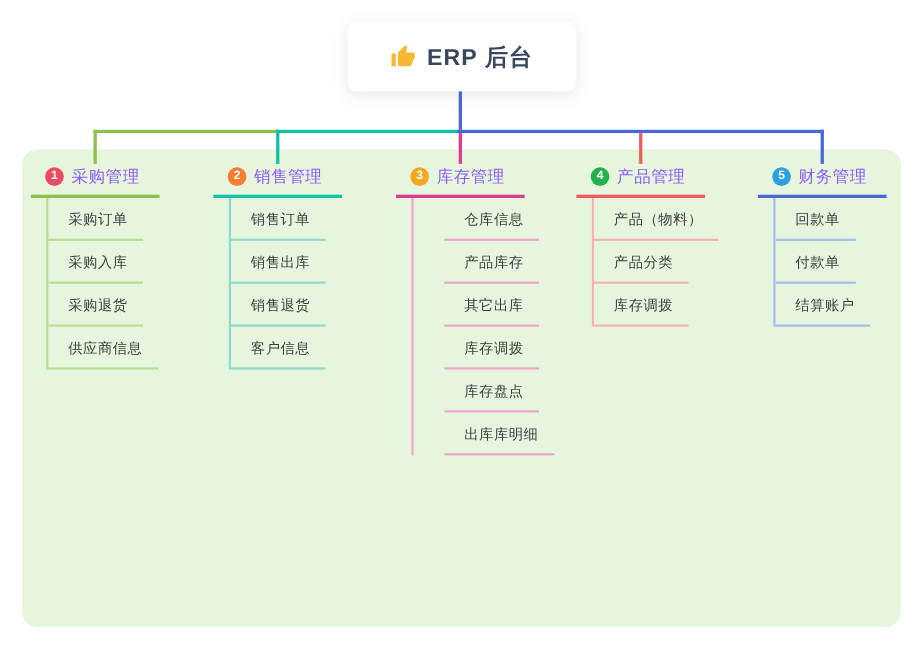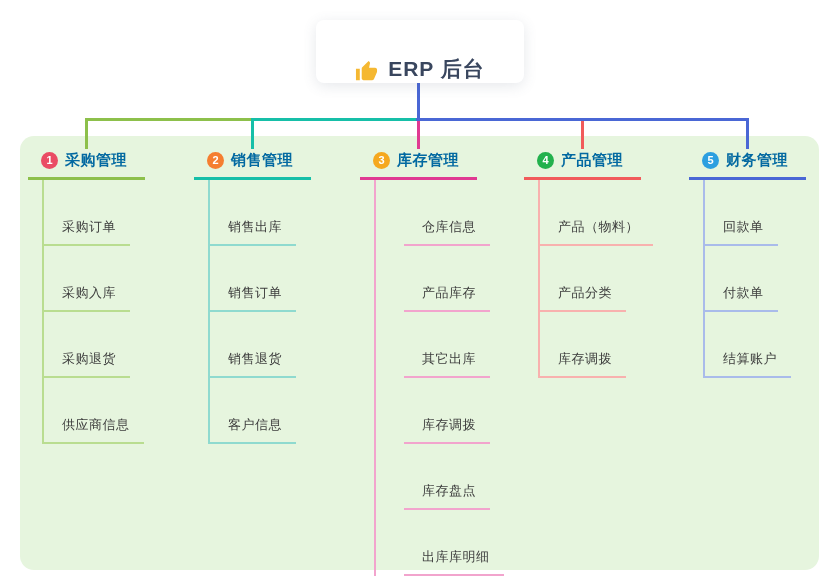--- a/index.html
+++ b/index.html
@@ -7,21 +7,21 @@
   #canvas{position:relative;width:839px;height:588px;background:#ffffff;overflow:hidden;}
 
   
   .panel{position:absolute;left:20px;top:136px;width:799px;height:434px;
          background:#e6f5de;border-radius:14px;}
 
   
   .root-node{position:absolute;left:316px;top:20px;width:208px;height:63px;
              background:#ffffff;border-radius:8px;
              box-shadow:0 3px 14px rgba(80,90,110,.14);
-             display:flex;align-items:flex-end;justify-content:center;gap:10px;}
+             display:flex;align-items:center;justify-content:center;gap:10px;}
   .root-label{font-size:21px;font-weight:600;color:#39465e;letter-spacing:1px;}
 
   
   .hline,.vline{position:absolute;}
   .hline{height:3px;top:118px;}
   .vline{width:3px;}
   .seg-green{left:85px;width:168px;background:#8dc04b;}
   .seg-teal{left:251px;width:168px;background:#16bfa8;}
   .seg-blue{left:416px;width:333px;background:#4a67d5;}
   .root-line{left:417px;top:83px;height:35px;background:#4a67d5;}
@@ -29,24 +29,24 @@
   .drop-teal{left:251px;top:118px;height:31px;background:#16bfa8;}
   .drop-magenta{left:417px;top:121px;height:28px;background:#e03a92;}
   .drop-red{left:581px;top:121px;height:28px;background:#f15b5b;}
   .drop-blue{left:746px;top:118px;height:31px;background:#4a67d5;}
 
   
   .branch{position:absolute;top:146px;width:118px;}
   .branch-header{display:flex;align-items:center;padding-left:13px;height:28px;}
   .badge{width:17px;height:17px;border-radius:50%;color:#fff;font-size:11px;
          font-weight:700;line-height:17px;text-align:center;margin-right:7px;flex:0 0 17px;}
-  .branch-title{font-size:15px;font-weight:700;color:#0369a1;white-space:nowrap;letter-spacing:.5px;}
+  .branch-title{font-size:15px;font-weight:400;color:#8b5cf6;white-space:nowrap;letter-spacing:.5px;}
   .branch-underline{height:3px;width:117px;margin-top:3px;}
   .children{margin-left:14px;border-left:2px solid;}
-  .child{height:66px;display:flex;align-items:flex-end;}
+  .child{height:39px;display:flex;align-items:flex-end;}
   .child-label{font-size:13px;color:#3d3d3d;white-space:nowrap;
                padding:0 14px 8px 18px;border-bottom:2px solid;letter-spacing:.5px;}
 
   
   .b1 .badge{background:#ea4c64;}
   .b1 .branch-underline{background:#8dc04b;}
   .b1 .children{border-left-color:#b9dd90;}
   .b1 .child-label{border-bottom-color:#b9dd90;}
 
   .b2 .badge{background:#f57e30;}
@@ -118,24 +118,24 @@
   </div>
 
   <div class="branch b2" style="left:194px">
     <div class="branch-header">
       <span class="badge">2</span>
       <span class="branch-title">销售管理</span>
     </div>
     <div class="branch-underline"></div>
     <div class="children">
       <div class="child">
+          <span class="child-label">销售订单</span>
+        </div>
+      <div class="child">
           <span class="child-label">销售出库</span>
-        </div>
-      <div class="child">
-          <span class="child-label">销售订单</span>
         </div>
       <div class="child">
           <span class="child-label">销售退货</span>
         </div>
       <div class="child">
           <span class="child-label">客户信息</span>
         </div>
     </div>
   </div>
 

